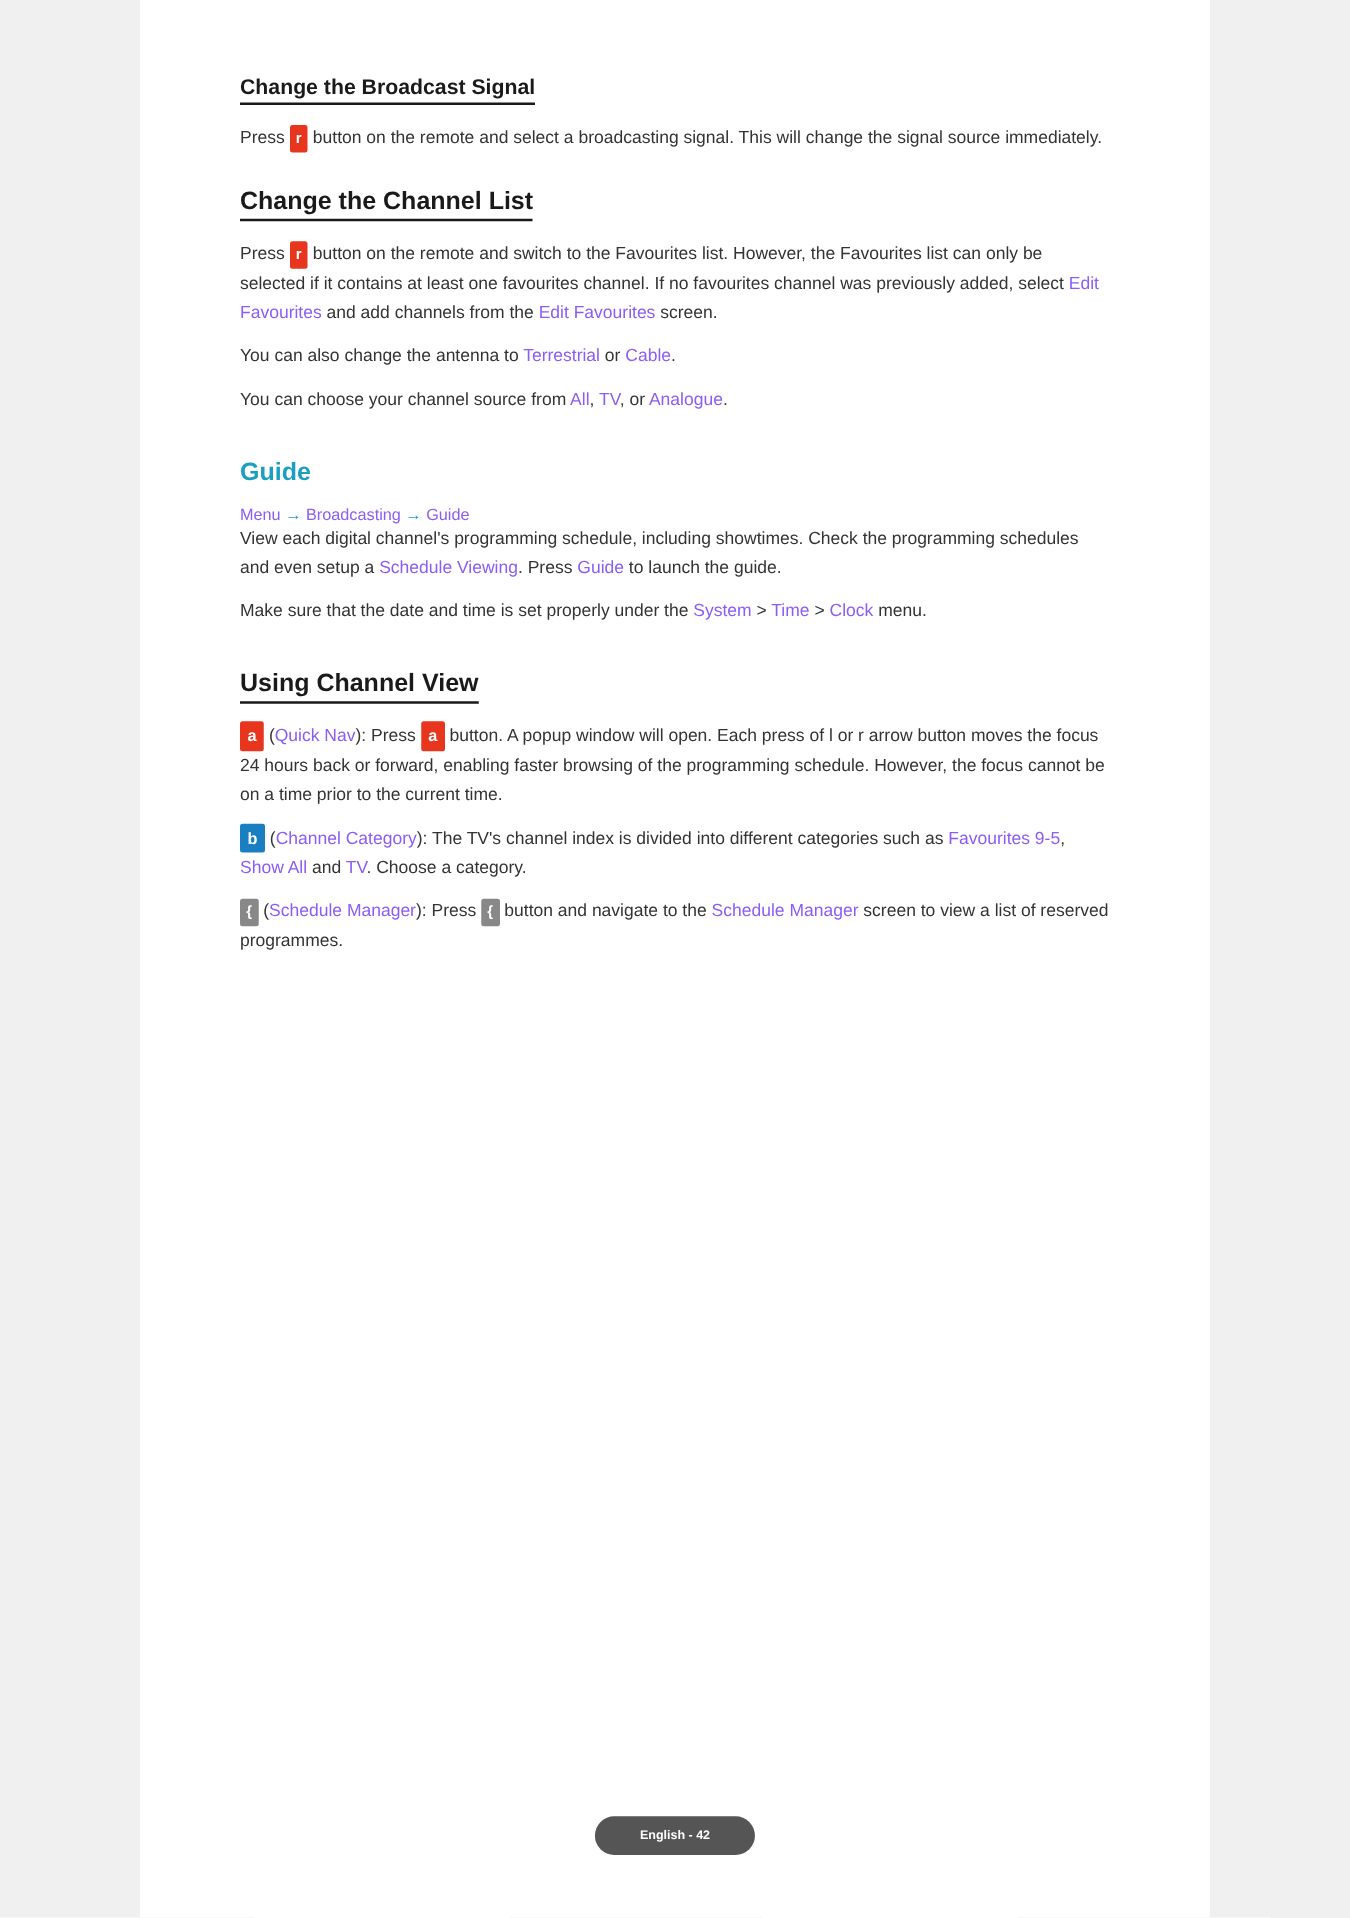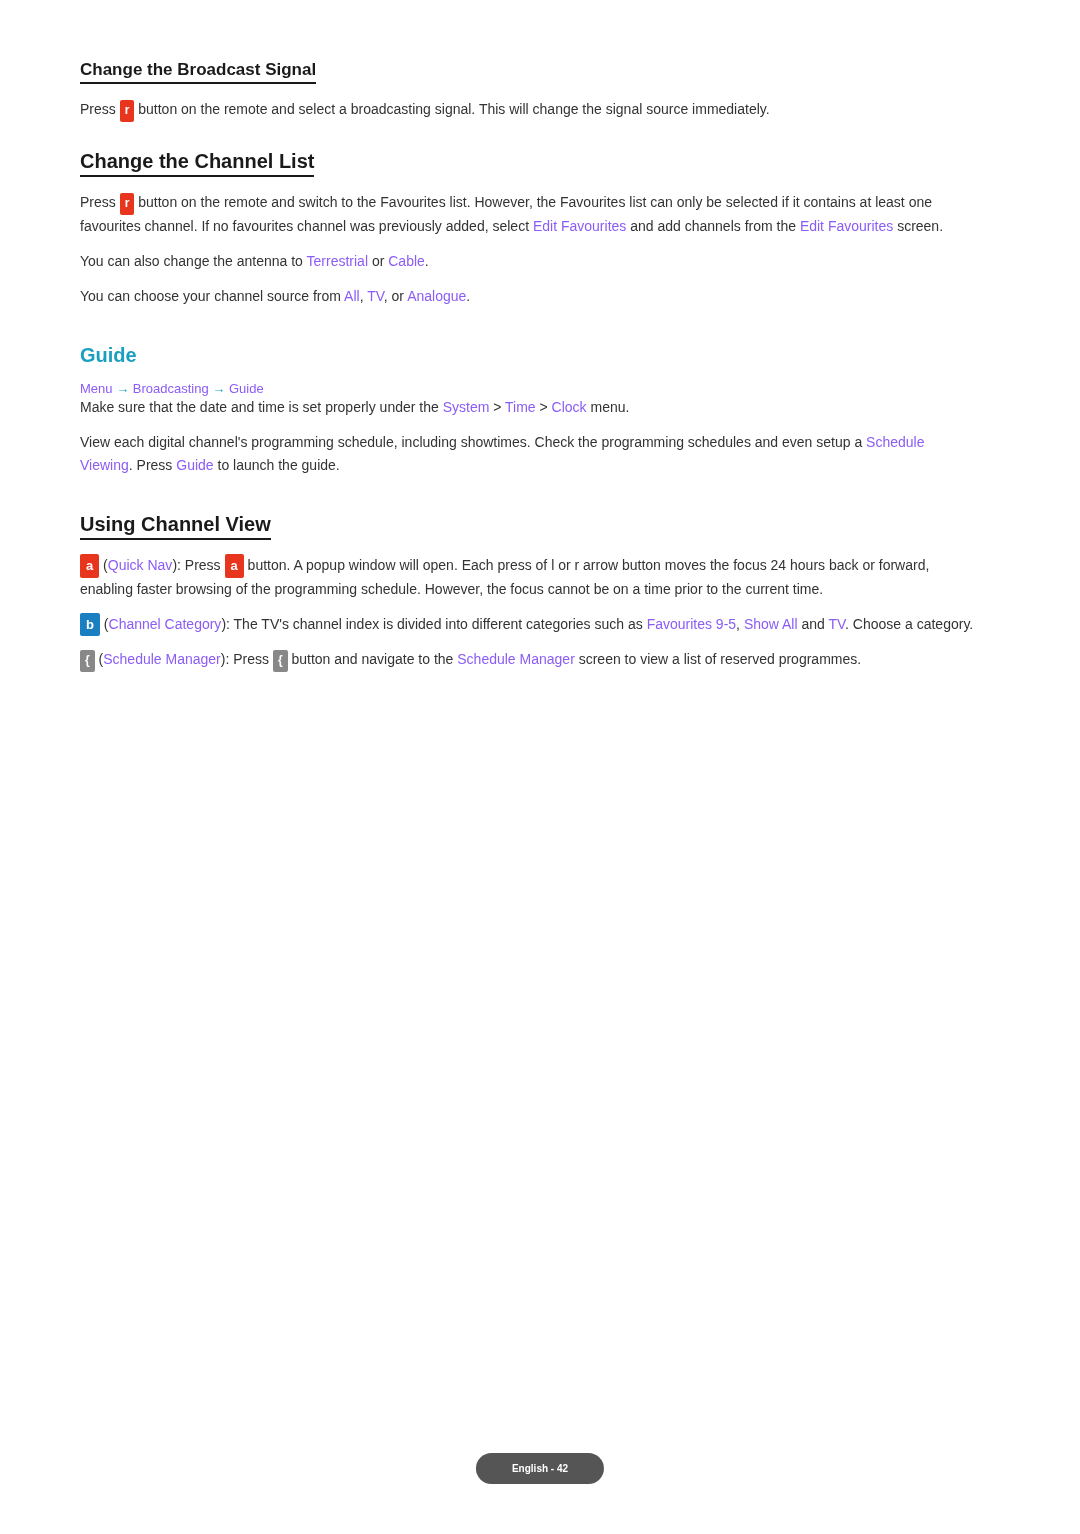--- a/index.html
+++ b/index.html
@@ -11,21 +11,21 @@
     body {
       background: #f0f0f0;
       display: flex;
       justify-content: center;
       align-items: flex-start;
       min-height: 100vh;
       font-family: Arial, sans-serif;
     }
 
     .page-container {
-      width: 1080px;
+      width: 856px;
       min-height: 1534px;
       background: #ffffff;
       position: relative;
       padding: 60px 80px 80px 80px;
     }
 
     .content-area {
       max-width: 900px;
     }
 
@@ -186,24 +186,24 @@
     <div class="section-gap-large">
       <div class="section-heading-blue">Guide</div>
       <div class="breadcrumb-line">
         <a class="link-blue" href="#">Menu</a>
         <span class="breadcrumb-arrow"> → </span>
         <a class="link-blue" href="#">Broadcasting</a>
         <span class="breadcrumb-arrow"> → </span>
         <a class="link-blue" href="#">Guide</a>
       </div>
       <p class="paragraph">
+        View each digital channel's programming schedule, including showtimes. Check the programming schedules and even setup a <a class="link-blue" href="#">Schedule Viewing</a>. Press <a class="link-blue" href="#">Guide</a> to launch the guide.
+      </p>
+      <p class="paragraph">
         Make sure that the date and time is set properly under the <a class="link-blue" href="#">System</a> &gt; <a class="link-blue" href="#">Time</a> &gt; <a class="link-blue" href="#">Clock</a> menu.
-      </p>
-      <p class="paragraph">
-        View each digital channel's programming schedule, including showtimes. Check the programming schedules and even setup a <a class="link-blue" href="#">Schedule Viewing</a>. Press <a class="link-blue" href="#">Guide</a> to launch the guide.
       </p>
     </div>
 
     <div class="section-gap-large">
       <div class="sub-section-heading">Using Channel View</div>
 
       
       <p class="paragraph">
         <span class="btn-a">a</span>
         (<a class="link-blue" href="#">Quick Nav</a>): Press <span class="btn-a">a</span> button. A popup window will open. Each press of l  or r  arrow button moves the focus 24 hours back or forward, enabling faster browsing of the programming schedule. However, the focus cannot be on a time prior to the current time.

